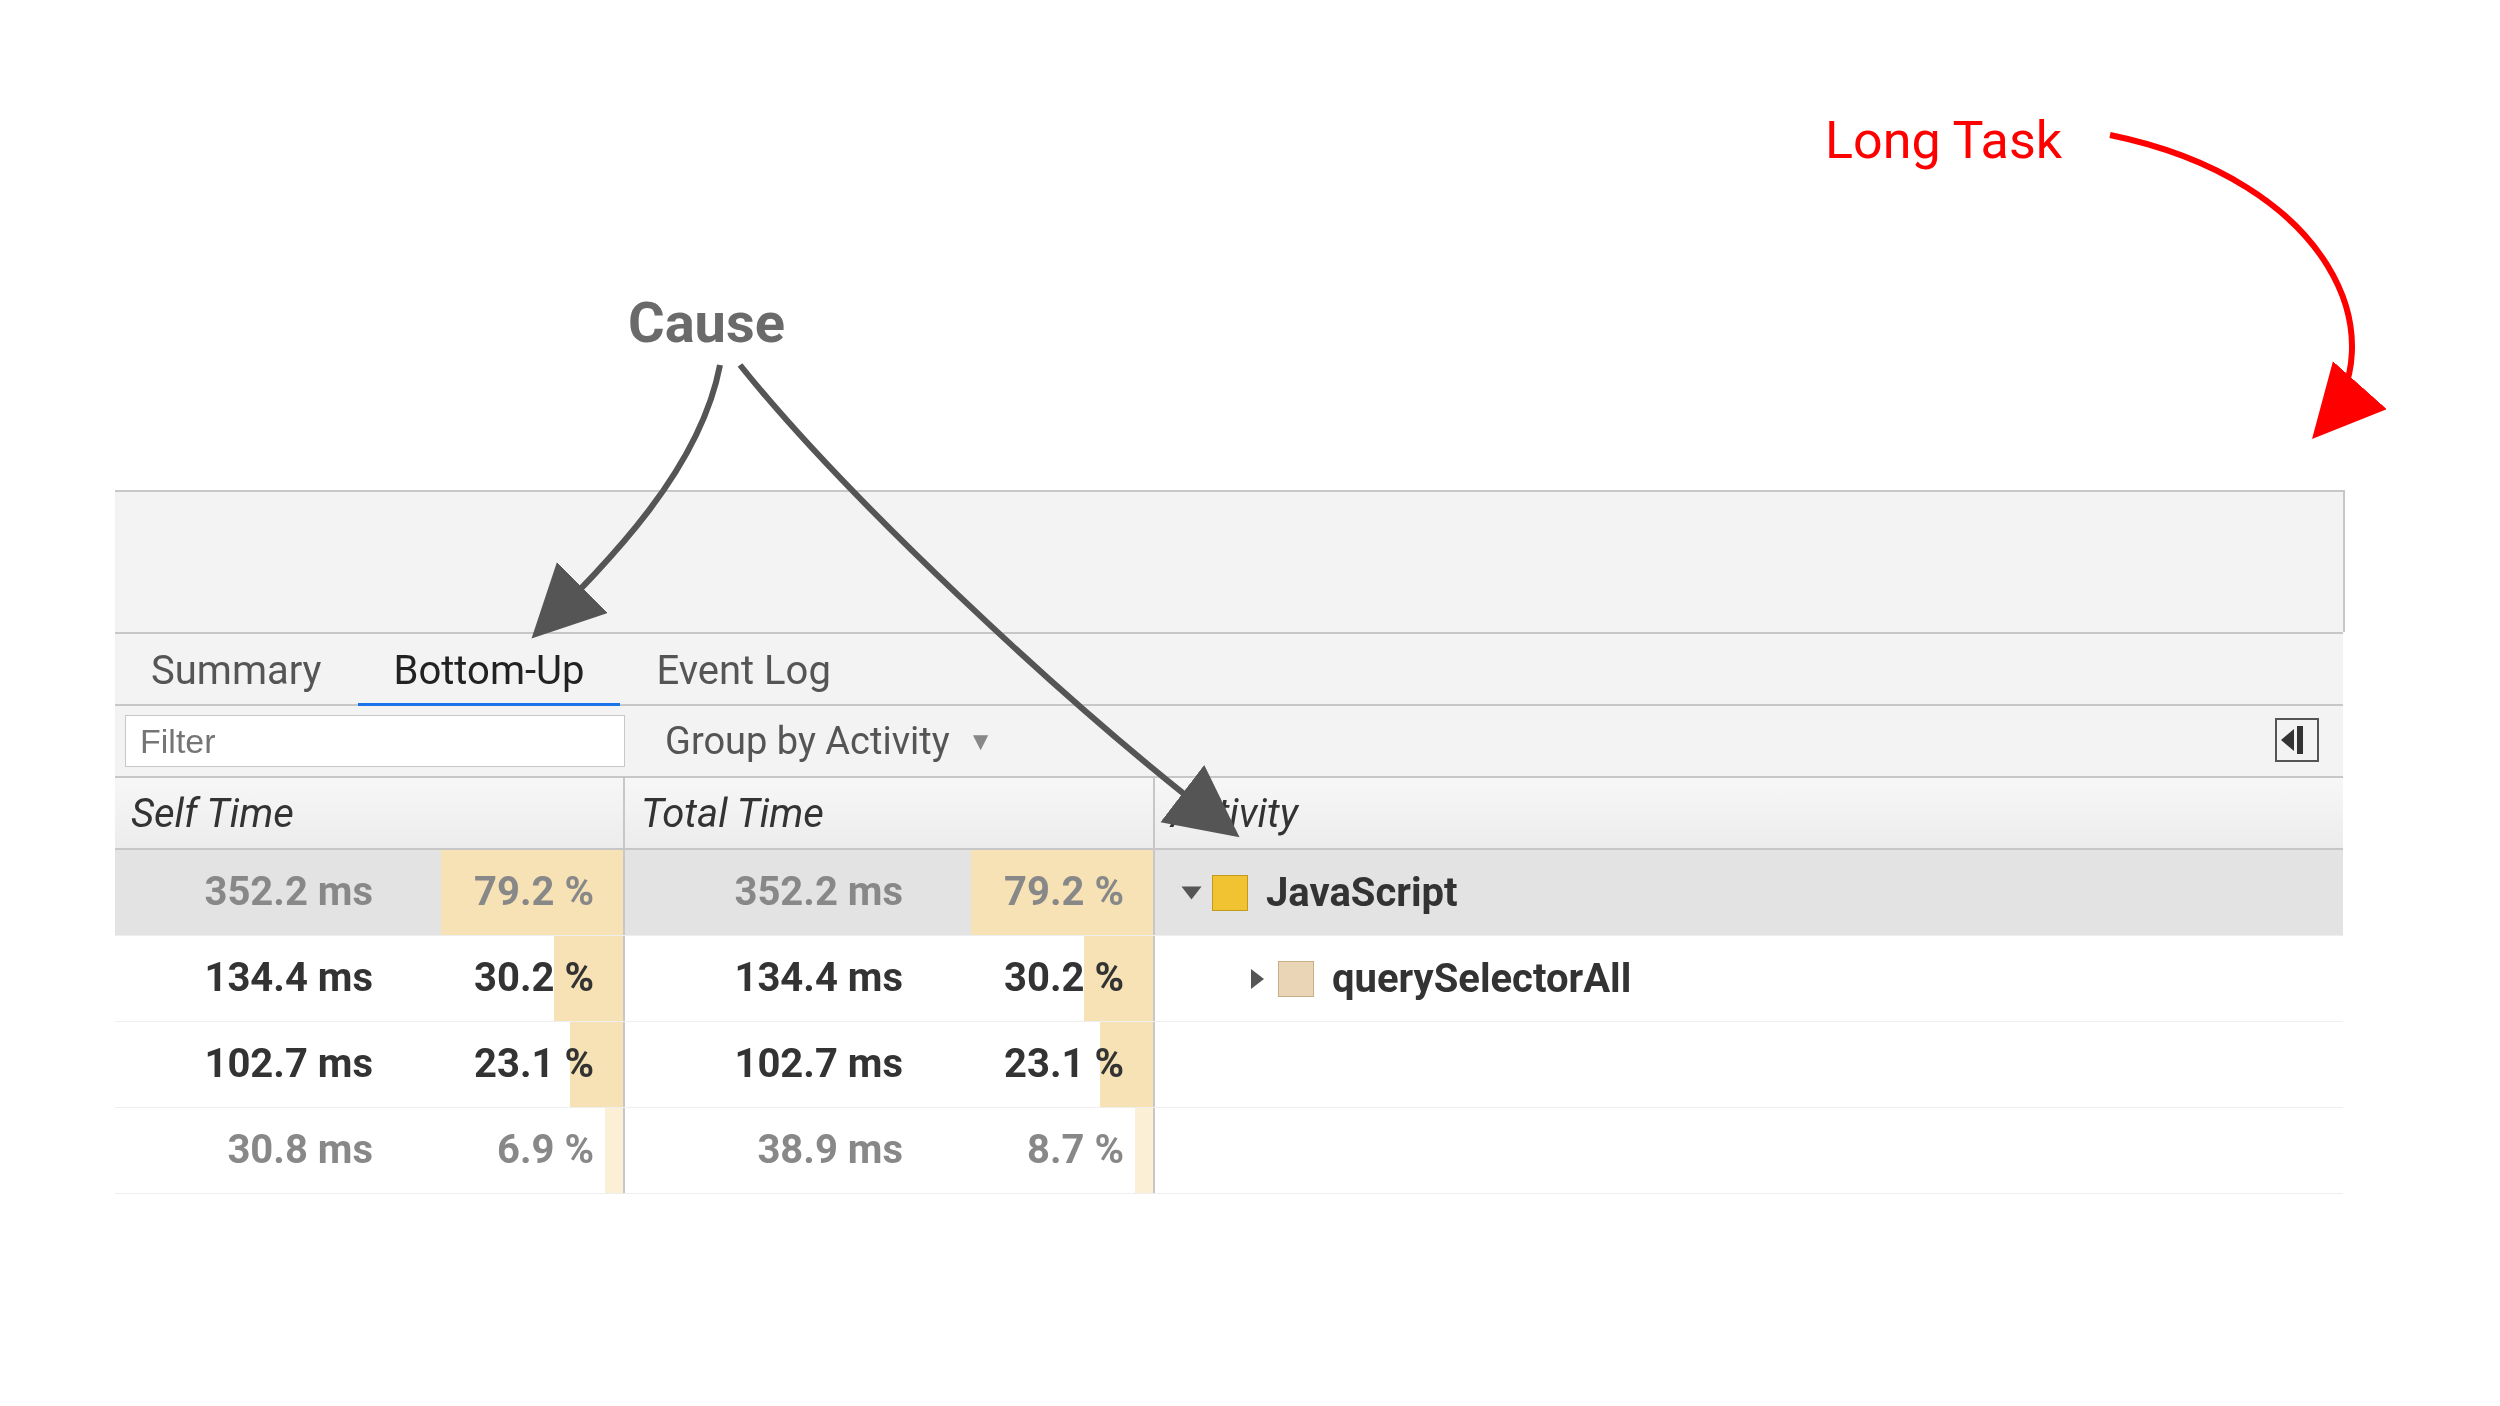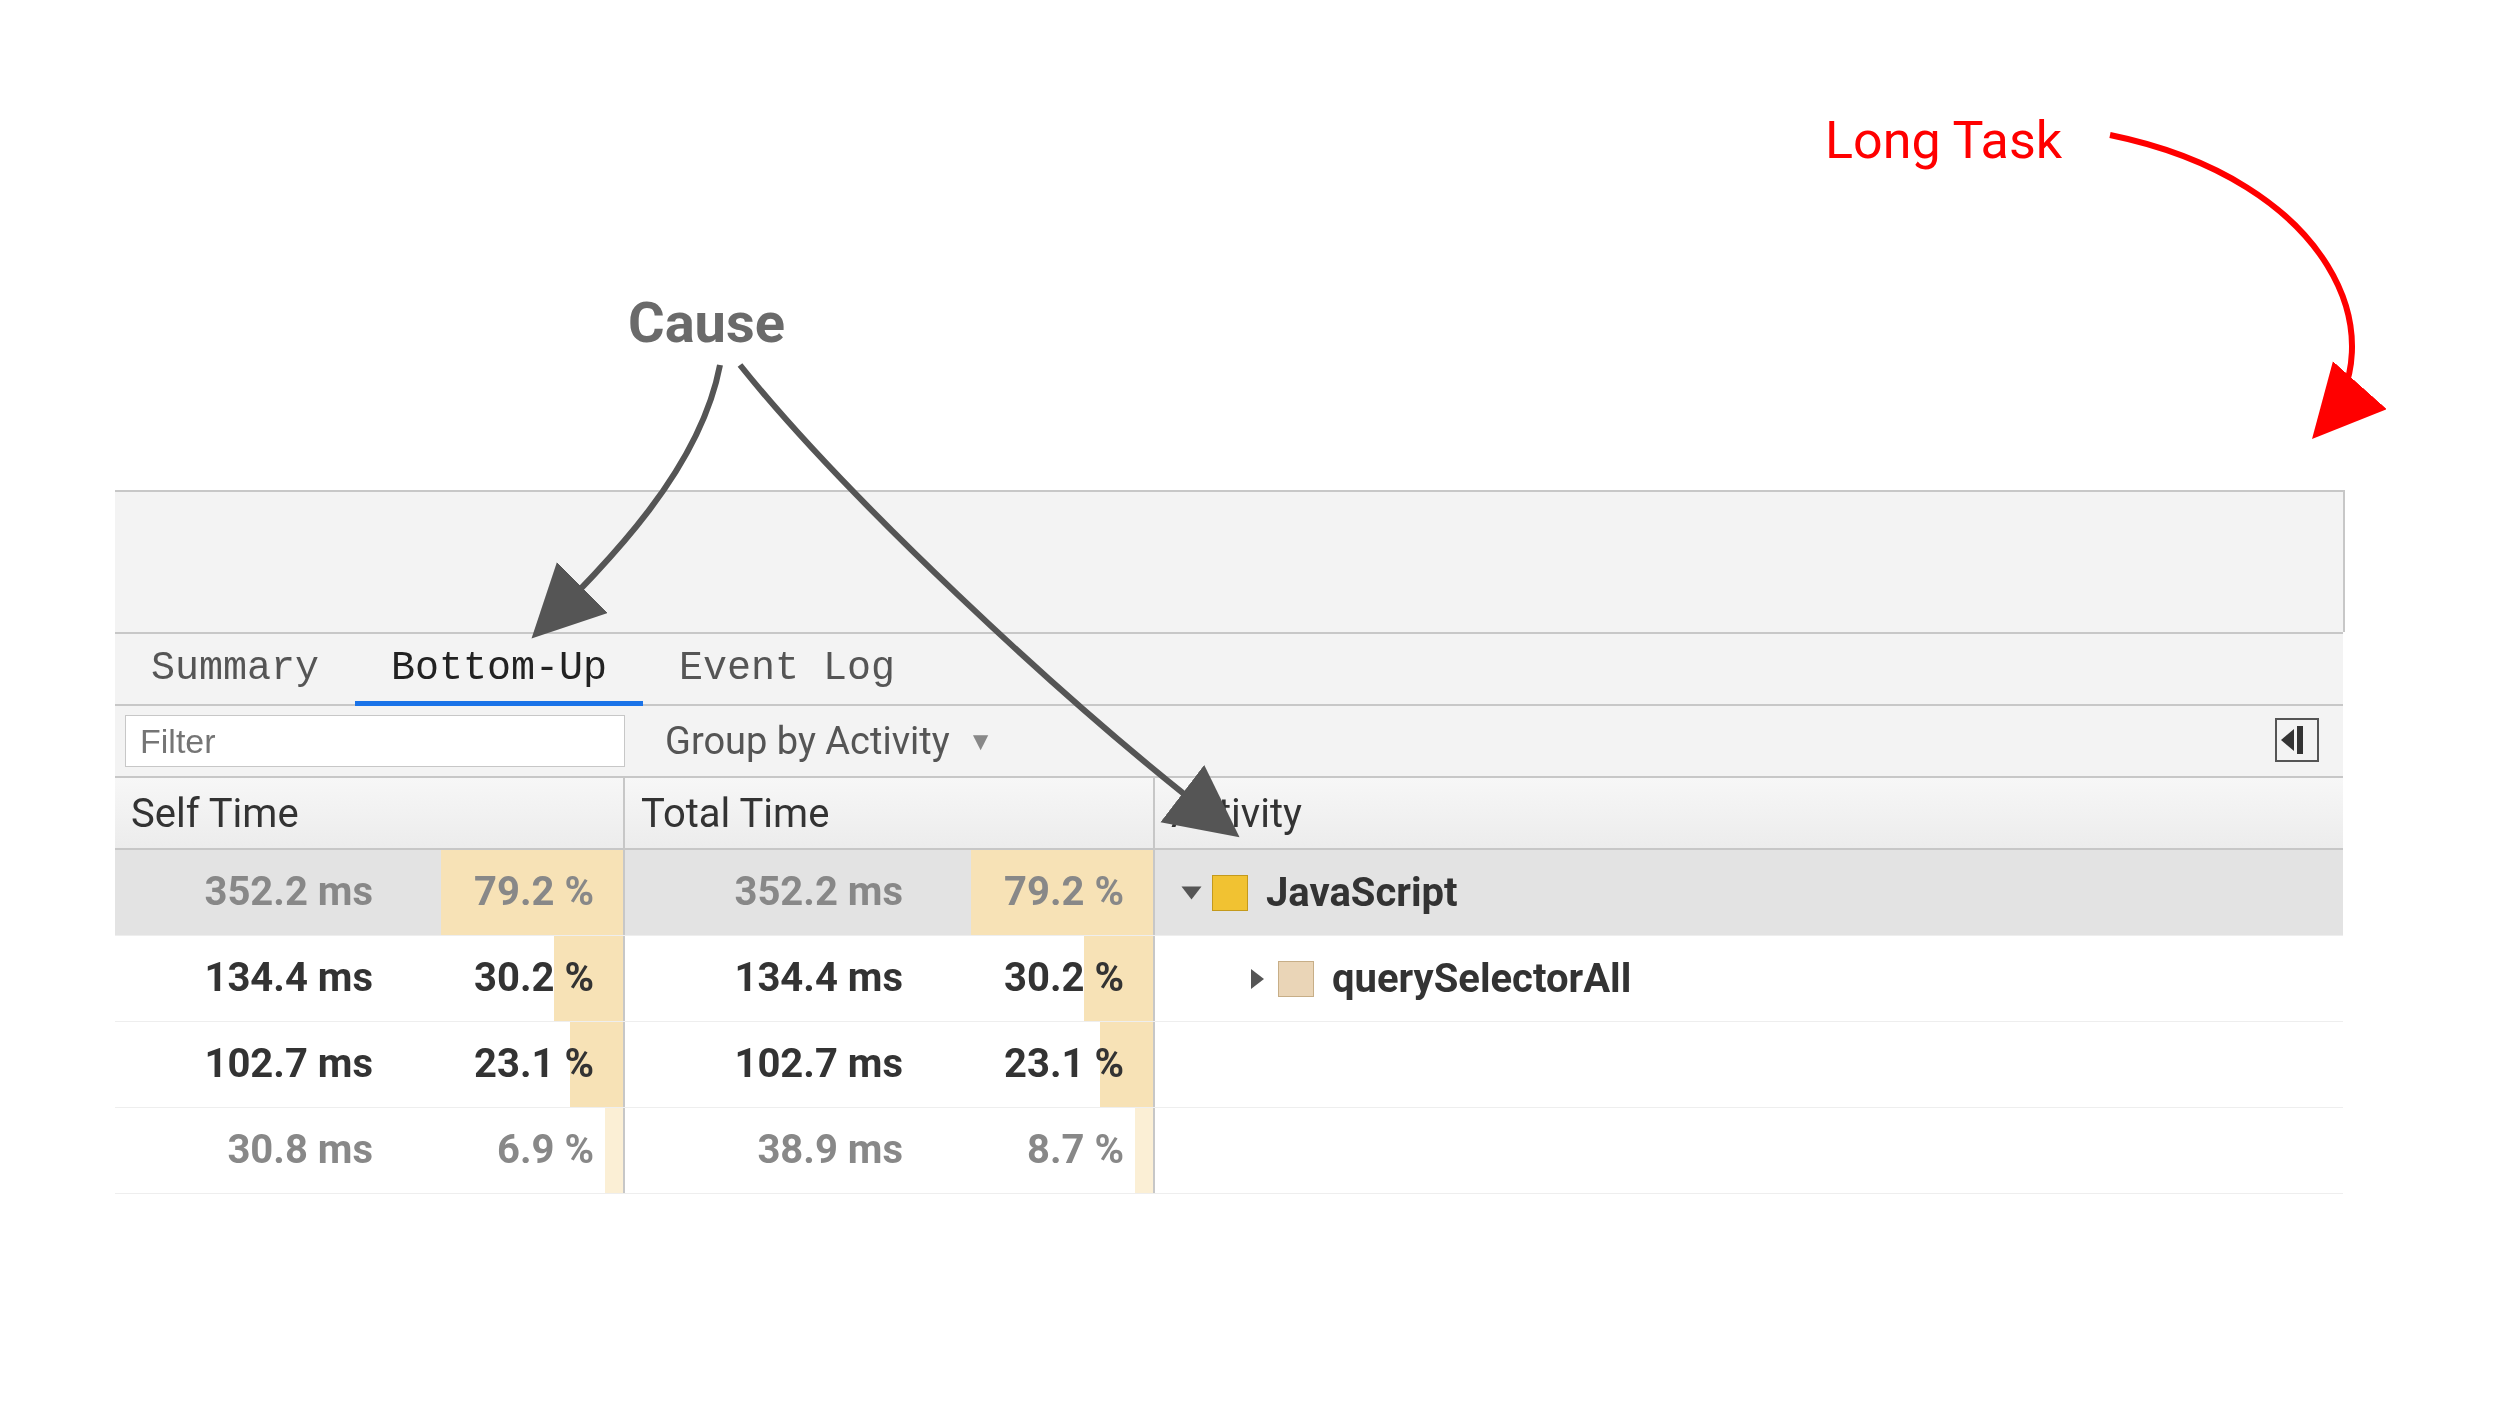--- a/index.html
+++ b/index.html
@@ -115,21 +115,21 @@
   .red-tri-right1{ position:absolute; right:0px; top:104px; width:0;height:0;
     border-right:14px solid #d93025; border-bottom:14px solid transparent;}
   .red-tri-right2{ position:absolute; right:260px; top:104px; width:0;height:0;
     border-right:14px solid #d93025; border-bottom:14px solid transparent;}
 
   .tabs {
     position:absolute; left:0; top:140px; height:74px; width:100%;
     border-top:2px solid #c7c7c7;
     border-bottom:2px solid #c7c7c7;
     background:#f3f3f3;
-    display:flex; align-items:center;font-family:Liberation Mono, monospace;
+    display:flex; align-items:flex-start;
   }
   .tab { font-size:40px; color:#555; padding:0 36px; height:74px; line-height:74px; cursor:pointer;}
   .tab.active { color:#222; border-bottom:5px solid #1a73e8; }
   .filterbar {
     position:absolute; left:0; top:214px; height:72px; width:100%;
     border-bottom:2px solid #c7c7c7;
     display:flex; align-items:center;
     background:#f3f3f3;
   }
   .filter-input {
@@ -143,20 +143,21 @@
     display:flex;}
   .heavy-icon .tri{ width:0;height:0; border-top:11px solid transparent;border-bottom:11px solid transparent;border-right:13px solid #333;
     margin:auto 3px auto 4px;}
   .heavy-icon .bar{ width:6px; height:28px; background:#333; margin:auto 4px auto 0;}
 
   .headers {
     position:absolute; left:0; top:286px; height:72px; width:100%;
     border-bottom:2px solid #c7c7c7;
     display:flex;
     background:linear-gradient(#f7f7f7,#ececec);
+    font-style:italic;
   }
   .hcell { font-size:40px; color:#333; display:flex; align-items:center; padding-left:16px;}
   .hc1{ width:510px; border-right:2px solid #c7c7c7;}
   .hc2{ width:530px; border-right:2px solid #c7c7c7;}
   .hc3{ flex:1;}
   .rows { position:absolute; left:0; top:358px; width:100%;}
   .row { height:86px; display:flex; align-items:center; border-bottom:1px solid #eee;font-weight:bold;}
   .row.sel{ background:#e3e3e3;}
   .c1,.c2{ position:relative; height:100%; border-right:2px solid #c7c7c7;}
   .c1{ width:510px;} .c2{width:530px;} .c3{flex:1; display:flex; align-items:center;}

